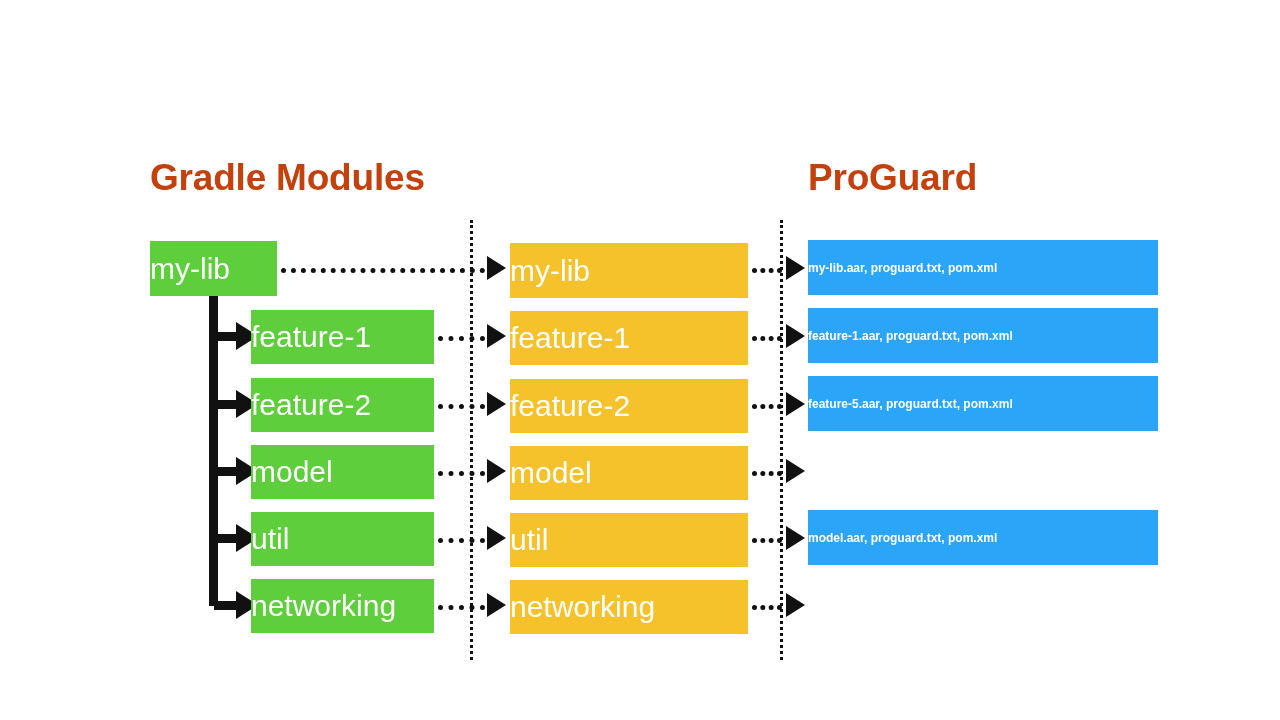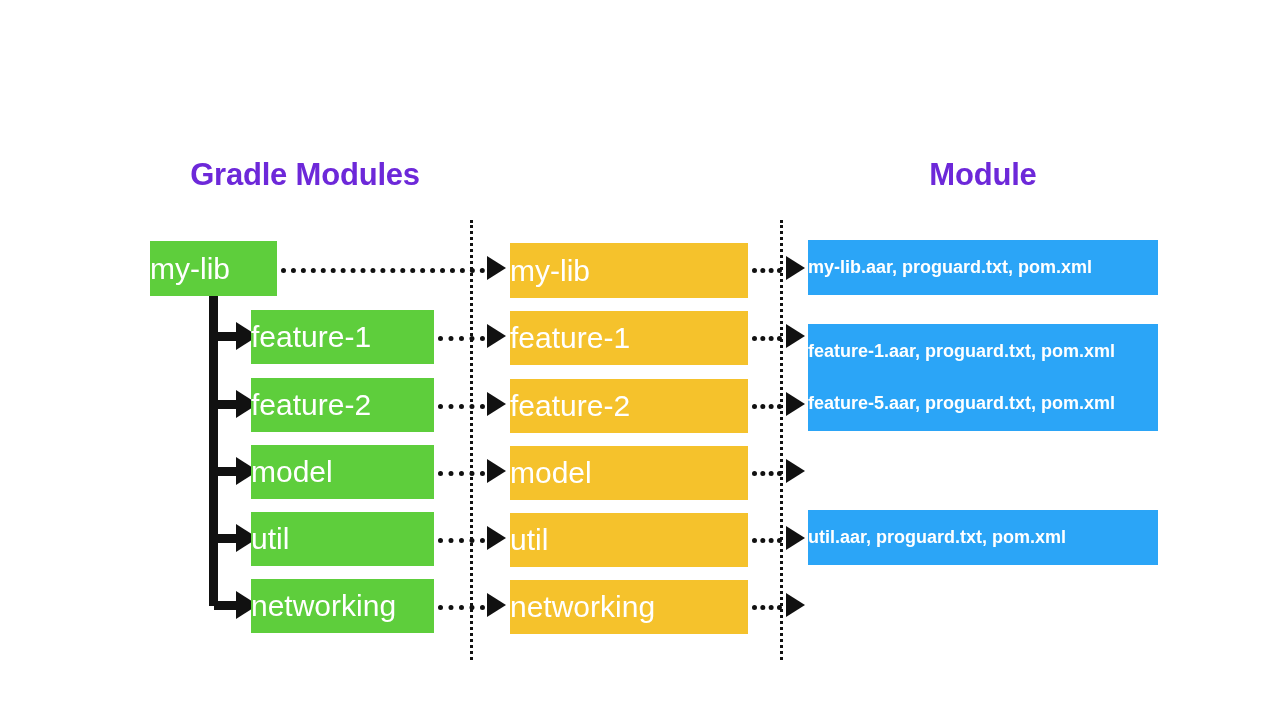--- a/index.html
+++ b/index.html
@@ -30,24 +30,23 @@
     font-size: 42px;
     font-weight: bold;
     color: #000000;
     letter-spacing: -0.5px;
   }
 
   
   .col-header {
     position: absolute;
     top: 157px;
-    text-align: center;
-    font-size: 31px;
+    font-size: 37px;
     font-weight: bold;
-    color: #6d28d9;
+    color: #c2410c;
     letter-spacing: -0.2px;
   }
   .col-header.c0 { left: 150px;  width: 310px; }
   .col-header.c1 { left: 500px;  width: 258px; }
   .col-header.c2 { left: 808px;  width: 350px; }
 
   
   .divider {
     position: absolute;
     top: 220px;
@@ -72,21 +71,21 @@
     font-size: 30px;
     font-weight: 400;
   }
   .box.orange {
     background: #F5C22C;
     font-size: 30px;
     font-weight: 400;
   }
   .box.blue {
     background: #2BA5F7;
-    font-size: 18px;
+    font-size: 12px;
     font-weight: bold;
   }
 
   
   .trunk {
     position: absolute;
     left: 209px;
     top: 295px;
     width: 9px;
     background: #111111;
@@ -124,21 +123,21 @@
     border-left: 19px solid #111111;
   }
 </style>
 </head>
 <body>
 
 <div id="stage">
 
 
   <div class="col-header c0">Gradle Modules</div>
-  <div class="col-header c2">Module</div>
+  <div class="col-header c2">ProGuard</div>
 
   <div class="divider d0"></div>
   <div class="divider d1"></div>
 
   <div class="trunk" style="height:311px;"></div>
 
   <div class="box green" style="left:150px; top:241px; width:127px; height:55px;">
     <span>my-lib</span>
   </div>
   <div class="dotline" style="left:281px; top:268px; width:204px;"></div>
@@ -161,21 +160,21 @@
   </div>
   <div class="dotline" style="left:438px; top:336px; width:47px;"></div>
   <div class="dothead" style="left:487px; top:324px;"></div>
 
   <div class="box orange" style="left:510px; top:311px; width:238px; height:54px;">
     <span>feature-1</span>
   </div>
   <div class="dotline" style="left:752px; top:336px; width:30px;"></div>
   <div class="dothead" style="left:786px; top:324px;"></div>
 
-  <div class="box blue" style="left:808px; top:308px; width:350px; height:55px;margin-top:16px;">
+  <div class="box blue" style="left:808px; top:308px; width:350px; height:55px;">
     <span>feature-1.aar, proguard.txt, pom.xml</span>
   </div>
 
   <div class="tree-arm" style="top:400px;"></div>
   <div class="tree-head" style="left:236px; top:390px;"></div>
   <div class="box green" style="left:251px; top:378px; width:183px; height:54px;">
     <span>feature-2</span>
   </div>
   <div class="dotline" style="left:438px; top:404px; width:47px;"></div>
   <div class="dothead" style="left:487px; top:392px;"></div>
@@ -213,21 +212,21 @@
   <div class="dotline" style="left:438px; top:538px; width:47px;"></div>
   <div class="dothead" style="left:487px; top:526px;"></div>
 
   <div class="box orange" style="left:510px; top:513px; width:238px; height:54px;">
     <span>util</span>
   </div>
   <div class="dotline" style="left:752px; top:538px; width:30px;"></div>
   <div class="dothead" style="left:786px; top:526px;"></div>
 
   <div class="box blue" style="left:808px; top:510px; width:350px; height:55px;">
-    <span>util.aar, proguard.txt, pom.xml</span>
+    <span>model.aar, proguard.txt, pom.xml</span>
   </div>
 
   <div class="tree-arm" style="top:601px;"></div>
   <div class="tree-head" style="left:236px; top:591px;"></div>
   <div class="box green" style="left:251px; top:579px; width:183px; height:54px;">
     <span>networking</span>
   </div>
   <div class="dotline" style="left:438px; top:605px; width:47px;"></div>
   <div class="dothead" style="left:487px; top:593px;"></div>
 

